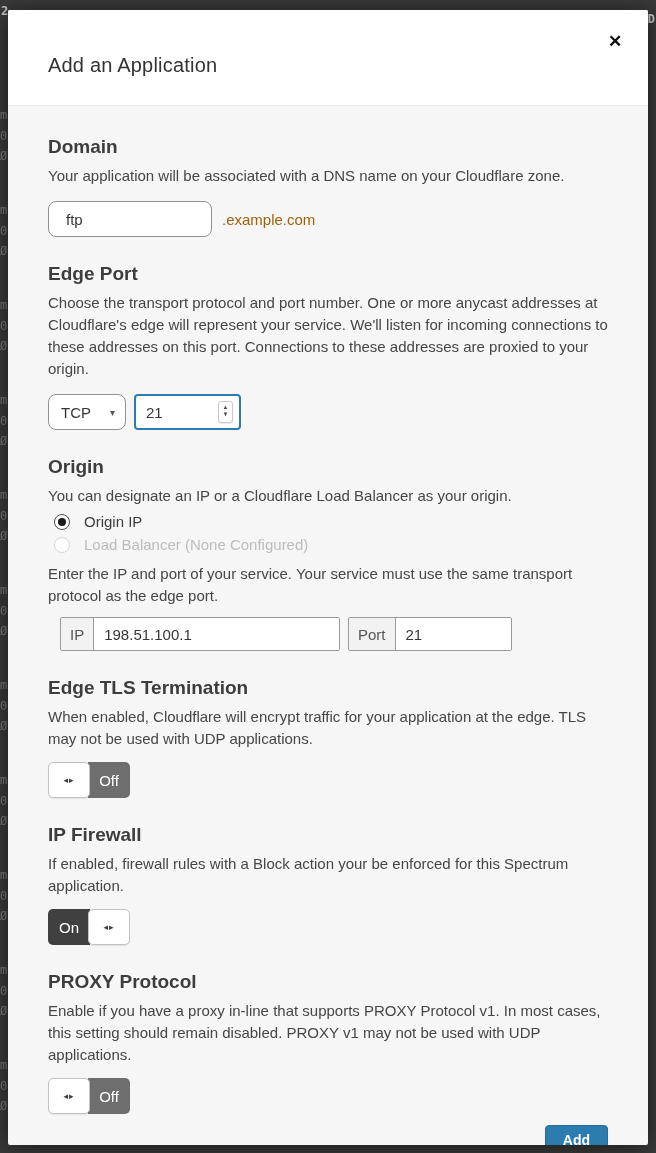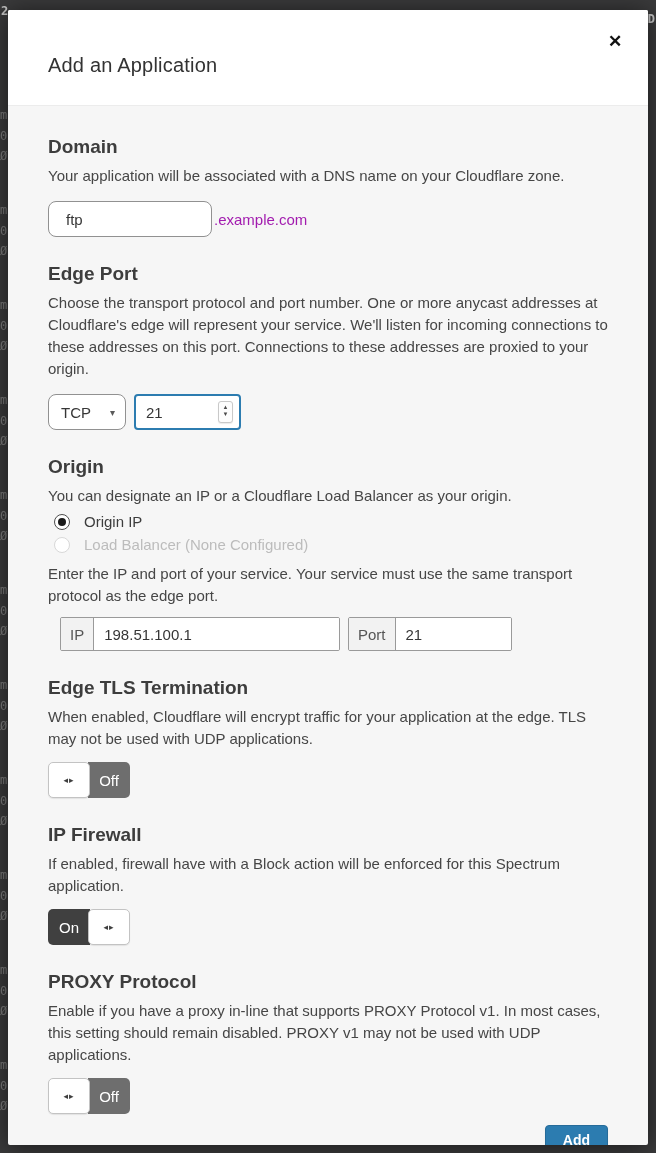--- a/index.html
+++ b/index.html
@@ -47,21 +47,21 @@
   }
 
   
   .text-input{
     height:34px;border:1px solid #919191;border-radius:8px;background:#fff;
     font-family:inherit;font-size:15px;color:#363636;padding:0 17px;outline:none;
     box-sizing:border-box;
   }
   .domain-row{display:flex;align-items:center;margin-top:14px;}
   .domain-input{width:164px;height:36px;}
-  .domain-suffix{margin-left:2px;font-size:15px;color:#a21caf;}
+  .domain-suffix{margin-left:10px;font-size:15px;color:#a16207;}
 
   .port-controls{display:flex;align-items:center;margin-top:14px;}
   .select-box{
     width:78px;height:36px;border:1px solid #919191;border-radius:8px;background:#fff;
     display:flex;align-items:center;justify-content:space-between;
     padding:0 10px 0 12px;box-sizing:border-box;cursor:pointer;
   }
   .select-value{font-size:15px;color:#363636;}
   .select-chevron{font-size:10px;color:#5a5a5a;}
   .number-box{
@@ -252,21 +252,21 @@
       <div class="toggle off">
         <span class="half handle">
             <span class="arrows">◂▸</span>
           </span>
         <span class="half state">Off</span>
       </div>
     </section>
 
     <section class="field">
       <h3 class="field-label">IP Firewall</h3>
-      <p class="desc" style="margin-bottom:0;">If enabled, firewall have with a Block action will be enforced for this Spectrum
+      <p class="desc" style="margin-bottom:0;">If enabled, firewall rules with a Block action your be enforced for this Spectrum
 application.</p>
       <div class="toggle on">
         <span class="half state">On</span>
         <span class="half handle">
             <span class="arrows">◂▸</span>
           </span>
       </div>
     </section>
 
     <section class="field" style="margin-bottom:0;">

